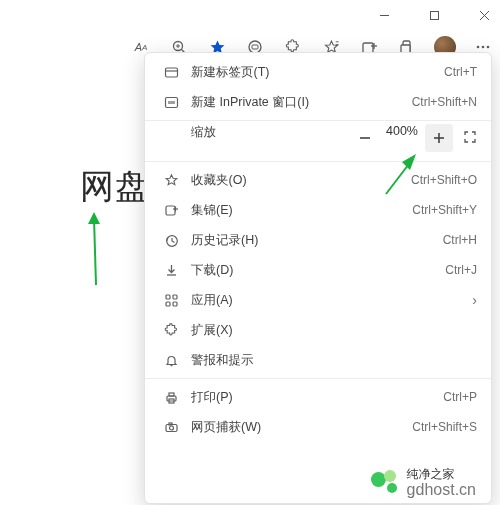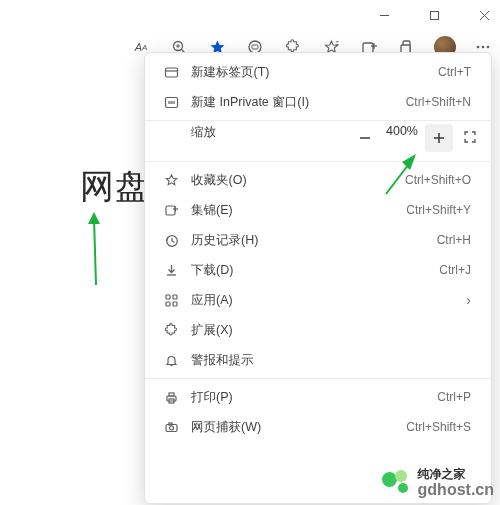--- a/index.html
+++ b/index.html
@@ -6,37 +6,37 @@
   html, body { width: 500px; height: 505px; overflow: hidden; background: #fff; }
   .window { position: relative; width: 500px; height: 505px; background: #fff; }
   .titlebar { height: 30px; display:flex; justify-content:flex-end; align-items:center; padding-right: 2px; gap: 22px; }
   .titlebar .tb-btn { width: 28px; height: 28px; display:flex; align-items:center; justify-content:center; color:#555; }
   .toolbar { height: 34px; display:flex; align-items:center; justify-content:flex-end; padding: 0 6px; gap: 16px; }
   .toolbar .tbi { width: 22px; height: 22px; display:flex; align-items:center; justify-content:center; color:#5f5f5f; font-size:15px; }
   .toolbar .star { color:#0b57d0;}
   .toolbar .avatar { width: 22px; height: 22px; border-radius:50%; background: radial-gradient(circle at 35% 35%, #a47a51, #5a3c25); }
   .page { position: absolute; left: 0; top: 64px; width: 150px; height: 440px; padding-left: 48px; padding-top: 100px; font-size: 34px; color:#2a2a2a; letter-spacing: 1px; font-weight: 400; text-align: right; }
   .menu { position:absolute; left: 144px; top: 52px; width: 348px; height: 452px; background:#fff; border:1px solid #e3e3e3; box-shadow: 0 6px 22px rgba(0,0,0,0.18); border-radius: 6px; padding: 4px 0; }
-  .mi { display:flex; align-items:center; height: 30px; padding: 0 20px 0 14px; color:#424242; font-size:12.5px; position:relative; }
+  .mi { display:flex; align-items:center; height: 30px; padding: 0 14px 0 14px; color:#424242; font-size:12.5px; position:relative; }
   .mi .ico { width: 24px; display:flex; align-items:center; justify-content:center; color:#606060; font-size:14px; }
   .mi .lbl { flex:1; padding-left: 8px; }
   .mi .sc  { color:#6f6f6f; font-size:12px; }
   .mi .chev { color:#6f6f6f; font-size:14px; padding-left: 2px;}
   .sep { height:1px; background:#ececec; margin: 3px 0; }
   .zoom-row { display:flex; align-items:flex-start; height: 34px; padding: 0 8px 0 14px; }
   .zoom-row .zlbl { flex:1; padding-left: 32px; color:#424242; font-size:12.5px; }
   .zbtn { width: 28px; height: 28px; display:flex; align-items:center; justify-content:center; color:#444; font-size:18px; border-radius:3px;}
   .zbtn.plus { background:#f0f0f0;}
   .zval { width: 46px; text-align:center; font-size:12.5px; color:#333;}
   .fsbtn { width: 26px; height: 26px; display:flex; align-items:center; justify-content:center; color:#555; margin-left:4px; }
   
   .arrow1 { position:absolute; left: 84px; top: 210px; pointer-events:none;}
   .arrow2 { position:absolute; left: 380px; top: 150px; pointer-events:none;}
   
-  .wm { position:absolute; right: 6px; bottom: 6px; display:flex; align-items:center; gap:6px; font-size:13px; color:#333;font-weight:bold; }
+  .wm { position:absolute; right: 24px; bottom: 6px; display:flex; align-items:center; gap:6px; font-size:13px; color:#333; }
   .wm .dots { position:relative; width: 30px; height: 28px;}
   .wm .d { position:absolute; border-radius:50%; }
   .wm .d1 { width:15px; height:15px; background:#37c75a; left:0; top:2px;}
   .wm .d2 { width:12px; height:12px; background:#a4e58c; left:13px; top:0;}
   .wm .d3 { width:10px; height:10px; background:#37c75a; left:16px; top:13px;}
   .wm .txt { line-height:1.1; font-size:12px; }
   .wm .txt .u { font-size:16px; color:#777;}
   svg { display:block; }
 </style>
 </head>

